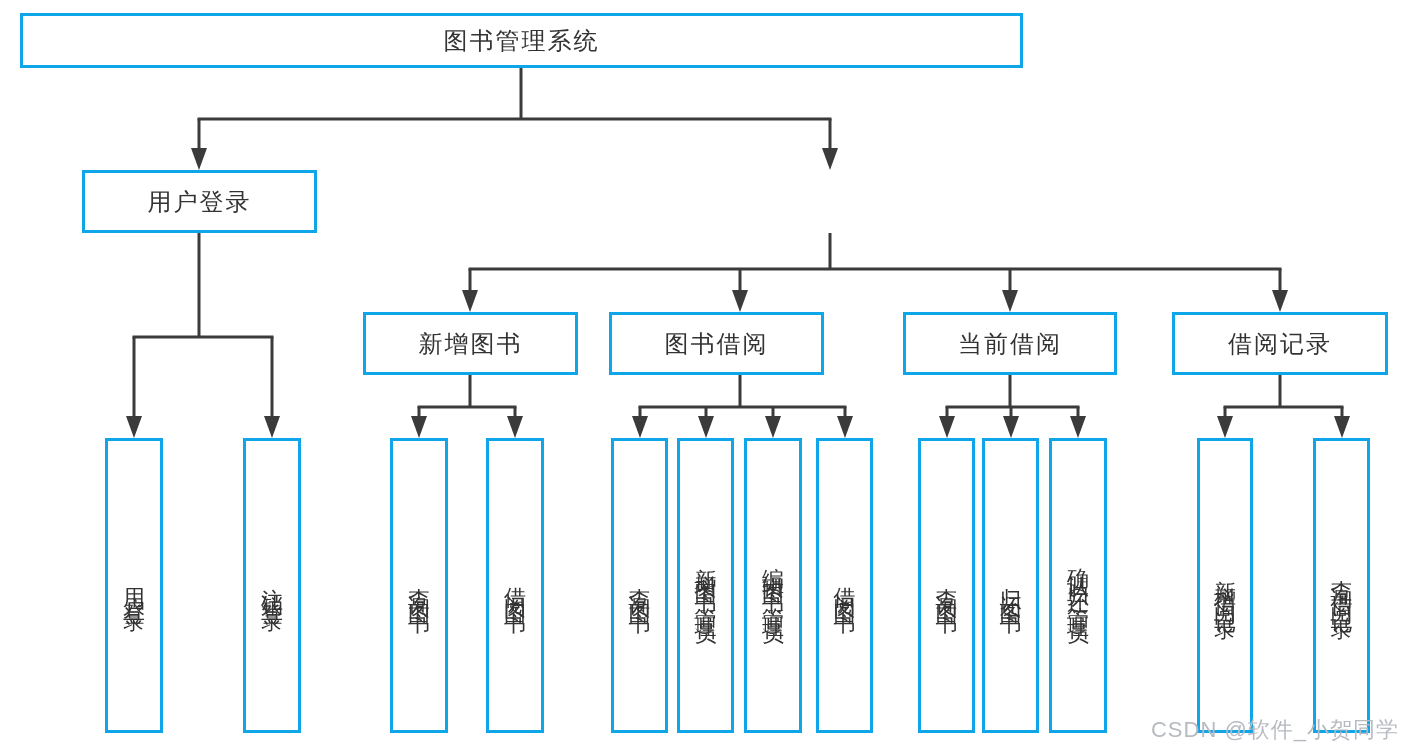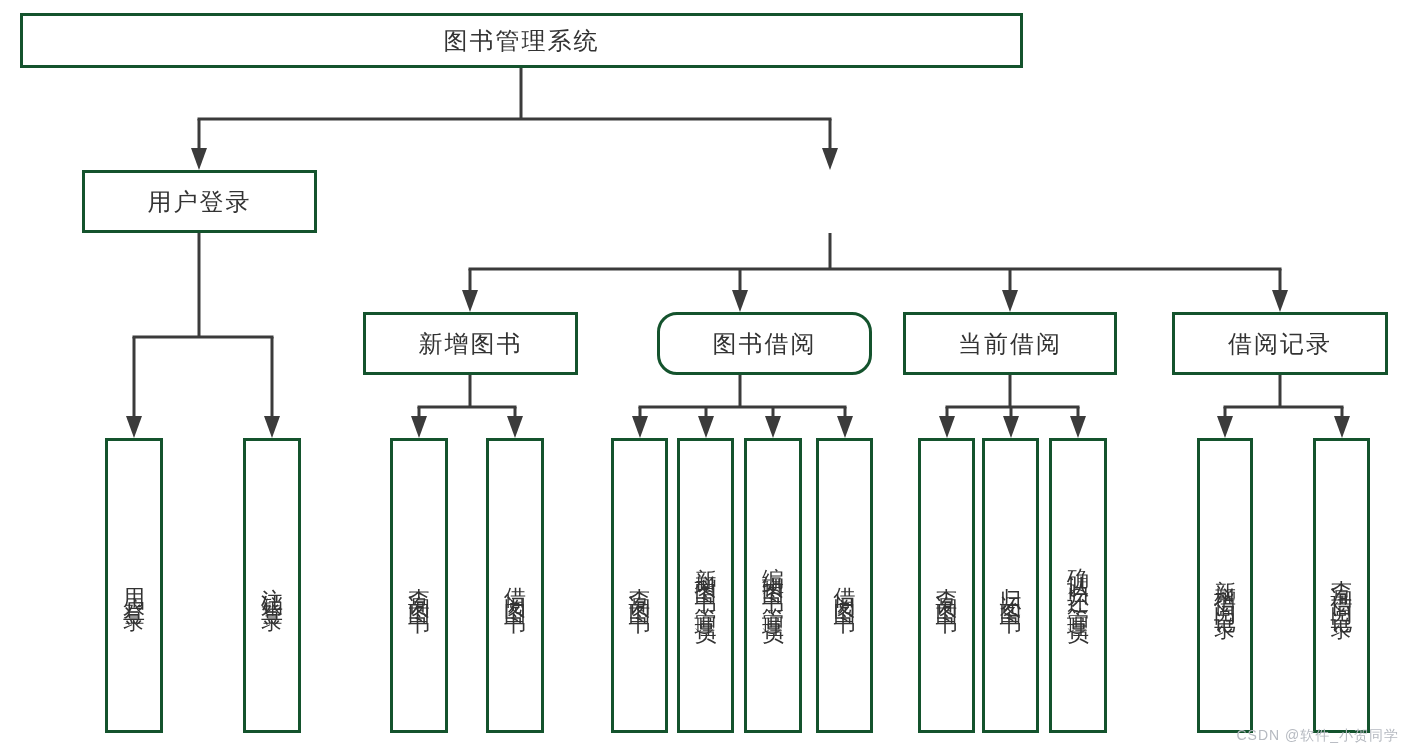--- a/index.html
+++ b/index.html
@@ -27,21 +27,21 @@
     stroke-width: 3;
   }
   #connectors polygon {
     fill: #3b3b3b;
     stroke: none;
   }
   .box {
     position: absolute;
     box-sizing: border-box;
     background: #ffffff;
-    border: 3px solid #14532d;
+    border: 3px solid #0ea5e9;
     display: flex;
     align-items: center;
     justify-content: center;
     color: #333333;
   }
   .h-box .label {
     font-size: 24px;
     letter-spacing: 2px;
     white-space: nowrap;
   }
@@ -57,21 +57,21 @@
     writing-mode: vertical-rl;
     text-orientation: mixed;
     font-size: 22px;
     letter-spacing: 8px;
     line-height: 1;
   }
   .watermark {
     position: absolute;
     right: 6px;
     bottom: 2px;
-    font-size: 14px;
+    font-size: 22px;
     color: #b6bac1;
     letter-spacing: 1px;
     white-space: nowrap;
     text-align: center;
   }
 </style>
 </head>
 <body>
 
 <div id="canvas">
@@ -156,21 +156,21 @@
     <span class="label">图书管理系统</span>
   </div>
 
   <div class="box h-box" style="left:82px; top:170px; width:235px; height:63px;">
     <span class="label">用户登录</span>
   </div>
 
   <div class="box h-box" style="left:363px; top:312px; width:215px; height:63px;">
     <span class="label">新增图书</span>
   </div>
-  <div class="box h-box" style="left:657px; top:312px; width:215px; height:63px;border-radius:20px;">
+  <div class="box h-box" style="left:609px; top:312px; width:215px; height:63px;">
     <span class="label">图书借阅</span>
   </div>
   <div class="box h-box" style="left:903px; top:312px; width:214px; height:63px;justify-content:center;">
     <span class="label">当前借阅</span>
   </div>
   <div class="box h-box" style="left:1172px; top:312px; width:216px; height:63px;">
     <span class="label">借阅记录</span>
   </div>
 
   <div class="box leaf" style="left:105px; width:58px;">

